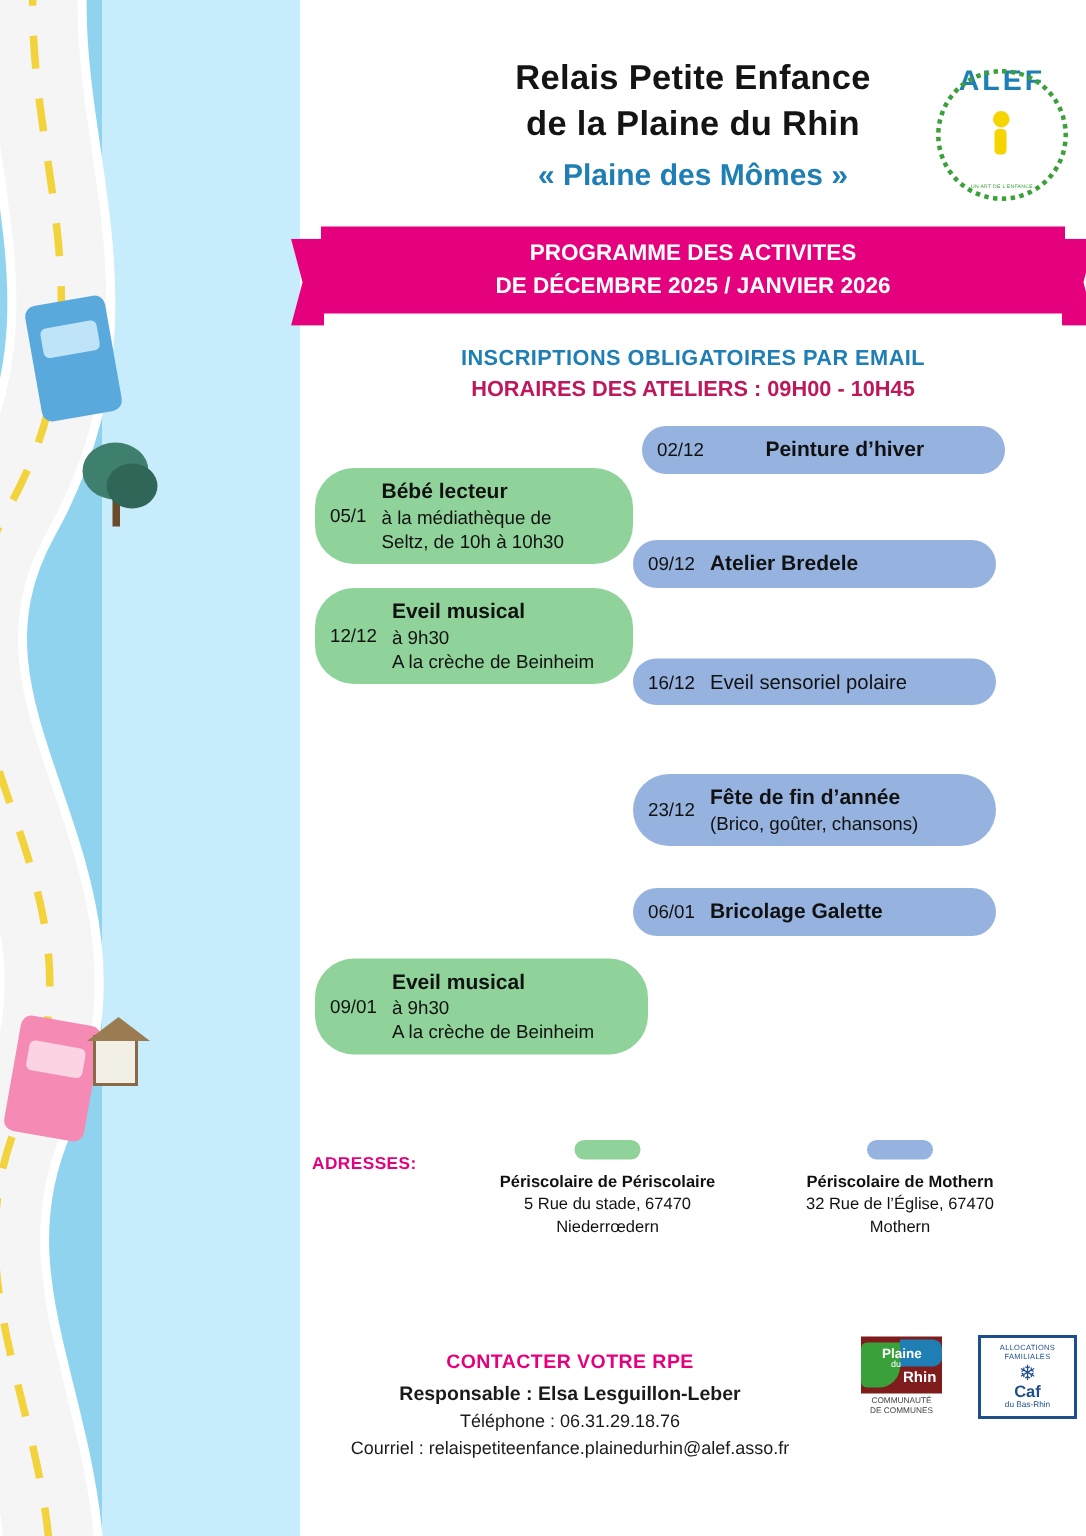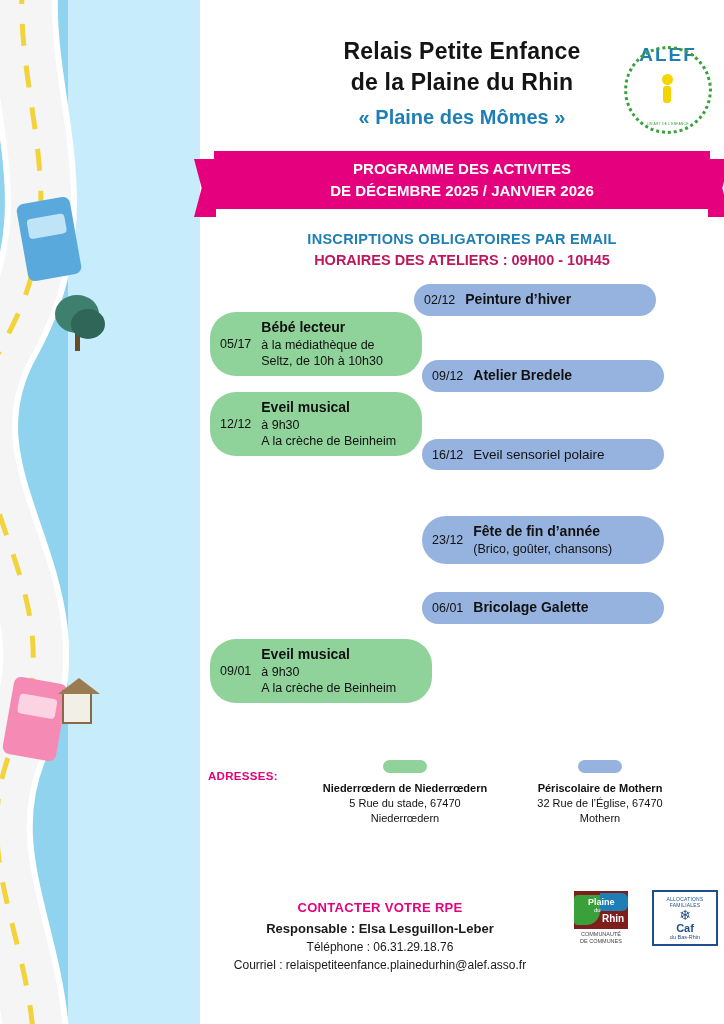--- a/index.html
+++ b/index.html
@@ -180,29 +180,29 @@
     </div>
   </div>
 
   <div class="subinfo">
     <div class="l1">INSCRIPTIONS OBLIGATOIRES PAR EMAIL</div>
     <div class="l2">HORAIRES DES ATELIERS : 09H00 - 10H45</div>
   </div>
 
   <div class="events">
 
-    <div class="pill blue" style="left:214px; top:0; width:242px;">
+    <div class="pill blue" style="left:228px; top:0; width:242px;gap:31px;">
       <div class="date">02/12</div>
       <div class="txt">
           <div class="main">Peinture d’hiver</div>
         </div>
     </div>
 
     <div class="pill green" style="left:10px; top:28px; width:212px;">
-      <div class="date">05/17</div>
+      <div class="date">05/1</div>
       <div class="txt">
         <div class="main">Bébé lecteur</div>
         <div class="sub" style="white-space:pre-line">à la médiathèque de
 Seltz, de 10h à 10h30</div>
       </div>
     </div>
 
     <div class="pill blue" style="left:222px; top:76px; width:242px;">
       <div class="date">09/12</div>
       <div class="txt">
@@ -249,21 +249,21 @@
 A la crèche de Beinheim</div>
       </div>
     </div>
   </div>
 
   <div class="addr">
     <div class="addr-label">ADRESSES:</div>
 
     <div class="addr-col" style="left:110px; top:0; width:190px;">
       <div class="swatch" style="background:#8fd39a"></div>
-      <div class="name">Niederrœdern de Niederrœdern</div>
+      <div class="name">Périscolaire de Périscolaire</div>
       <div>5 Rue du stade, 67470</div>
       <div>Niederrœdern</div>
     </div>
 
     <div class="addr-col" style="left:305px; top:0; width:190px;">
       <div class="swatch" style="background:#96b3e0"></div>
       <div class="name">Périscolaire de Mothern</div>
       <div>32 Rue de l’Église, 67470</div>
       <div>Mothern</div>
     </div>

